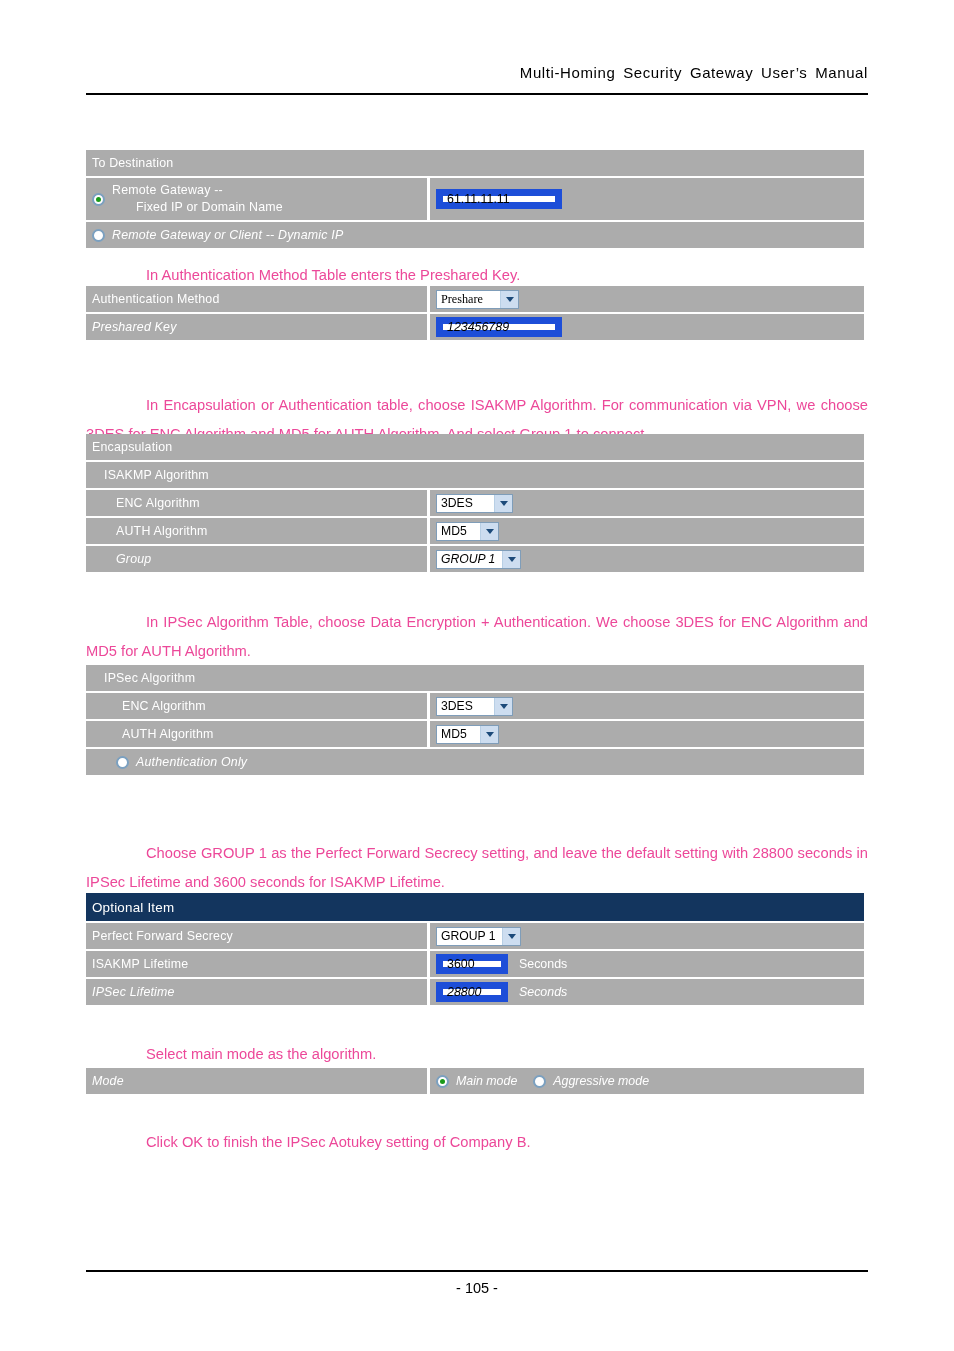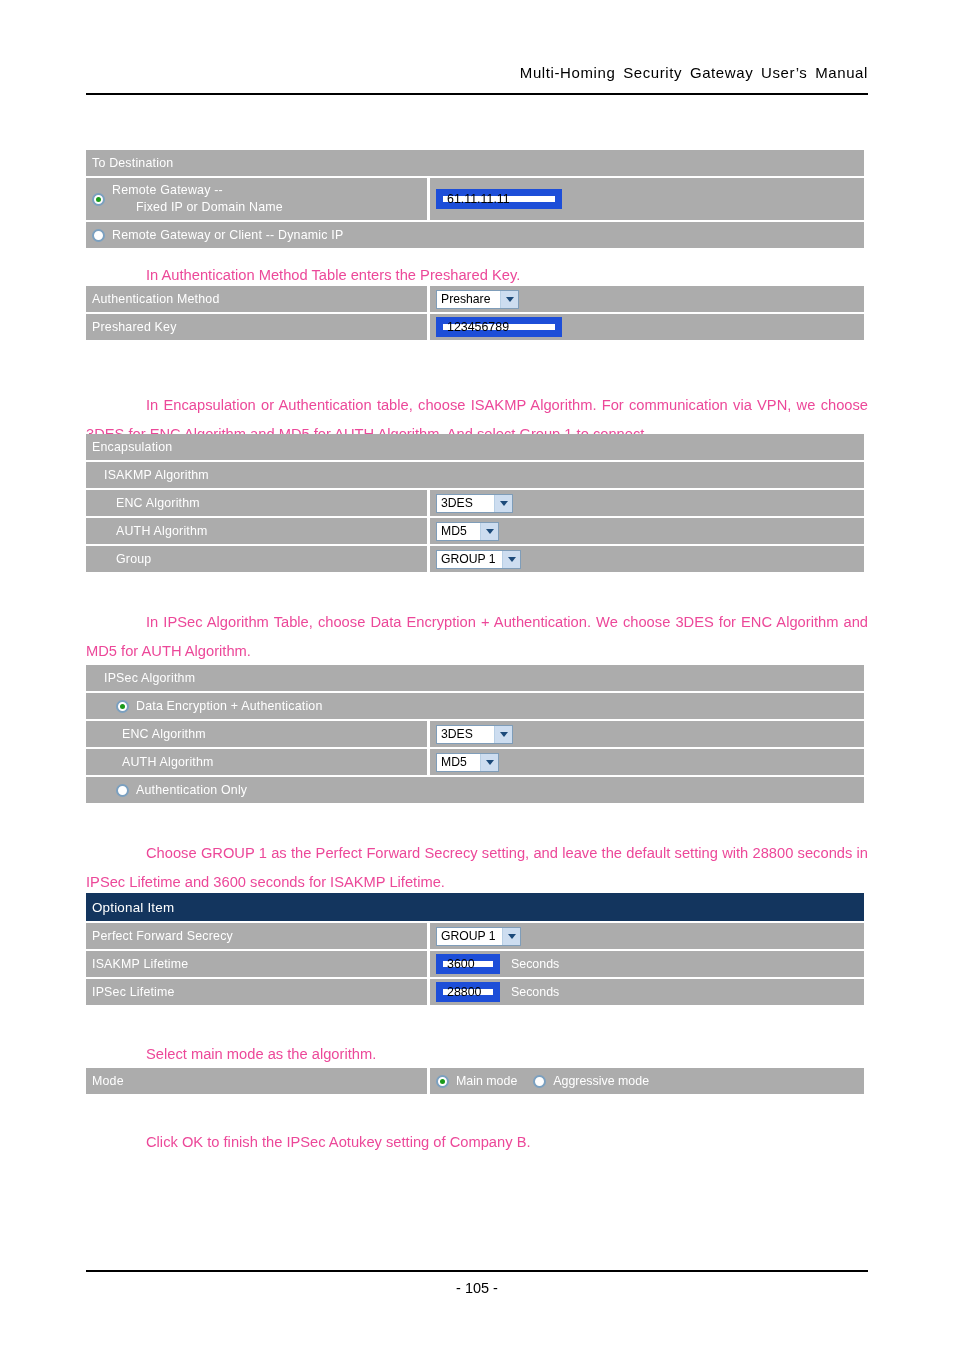--- a/index.html
+++ b/index.html
@@ -83,21 +83,21 @@
     border-collapse: separate;
     border-spacing: 0;
     font-size: 12.4px;
   }
   .cfg-row {
     display: flex;
     width: 778px;
     background: #ffffff;
     margin-bottom: 2px;
   }
-  .cfg-row:last-child { margin-bottom: 0; }
+  .cfg-row:last-child { margin-bottom: 0; font-style: italic; }
 
   .cell-label {
     background: #acacac;
     color: #ffffff;
     box-sizing: border-box;
     display: flex;
     align-items: center;
     min-height: 26px;
     padding: 4px 6px 4px 6px;
     width: 341px;
@@ -211,38 +211,38 @@
   .chev {
     width: 0;
     height: 0;
     border-left: 4px solid transparent;
     border-right: 4px solid transparent;
     border-top: 5px solid #1c4a7a;
   }
   .sel-w-3des .sel-text { min-width: 48px; }
   .sel-w-md5  .sel-text { min-width: 34px; }
   .sel-w-grp  .sel-text { min-width: 56px; }
-  .sel-w-pre  .sel-text { min-width: 54px; }
+  .sel-w-pre  .sel-text { min-width: 54px; font-family: Liberation Serif, serif; }
 
   
   .txtinput {
     background: #ffffff;
     border: 7px solid #1d4ed8;
     height: 20px;
     box-sizing: border-box;
     display: flex;
     align-items: center;
     padding: 0 4px;
     font-size: 12.4px;
     color: #000000;
     white-space: nowrap;
   }
   .txt-ip  { width: 126px; }
   .txt-key { width: 126px; }
-  .txt-sec { width: 64px; }
+  .txt-sec { width: 72px; }
   .unit {
     color: #ffffff;
     margin-left: 11px;
     font-size: 12.4px;
   }
 </style>
 </head>
 <body>
 
 <div class="page">
@@ -338,26 +338,20 @@
         </div>
       </div>
     </div>
   </div>
 
   <div class="para" style="top:608px;">In IPSec Algorithm Table, choose Data Encryption + Authentication. We choose 3DES for ENC Algorithm and MD5 for AUTH Algorithm.</div>
 
   <div class="cfg-table" style="top:665px;">
     <div class="cfg-row">
       <div class="cell-full ind-1">IPSec Algorithm</div>
-    </div>
-    <div class="cfg-row">
-      <div class="cell-full ind-2">
-        <span class="radio checked"></span>
-        <span>Data Encryption + Authentication</span>
-      </div>
     </div>
     <div class="cfg-row">
       <div class="cell-label ind-2" style="padding-left:36px;">ENC Algorithm</div>
       <div class="cell-value">
         <div class="select sel-w-3des">
           <span class="sel-text">3DES</span>
           <span class="sel-btn">
               <span class="chev"></span>
             </span>
         </div>

